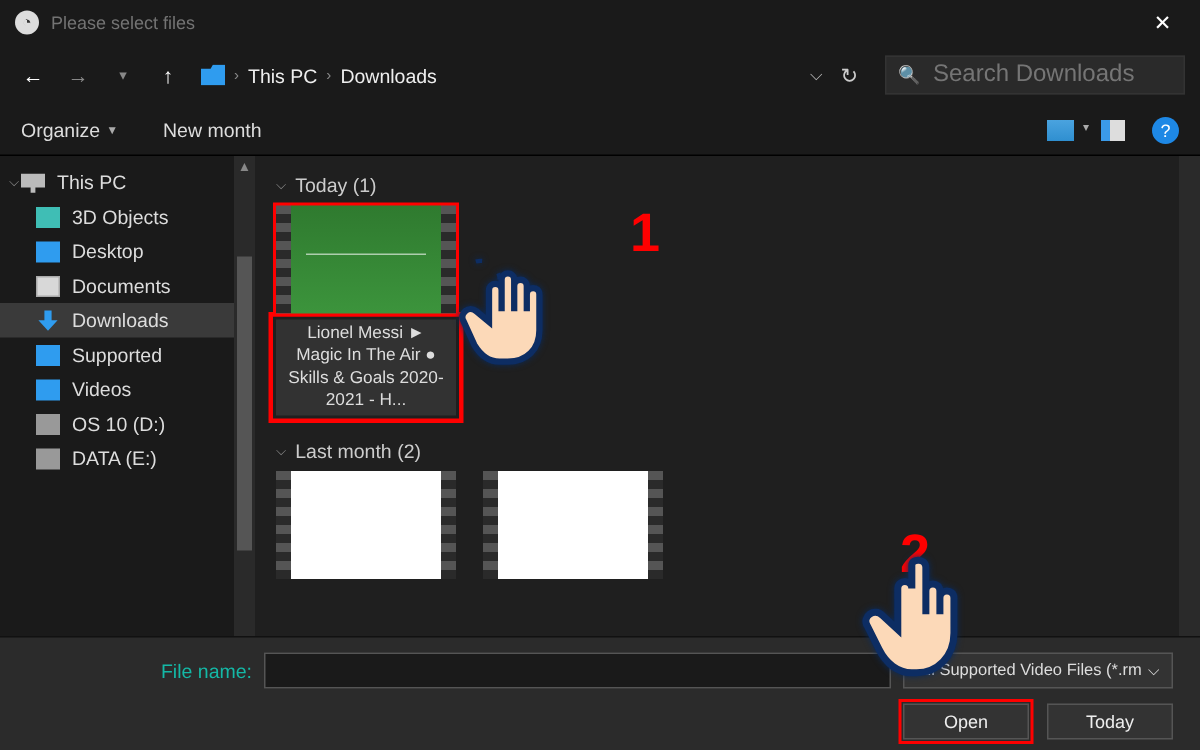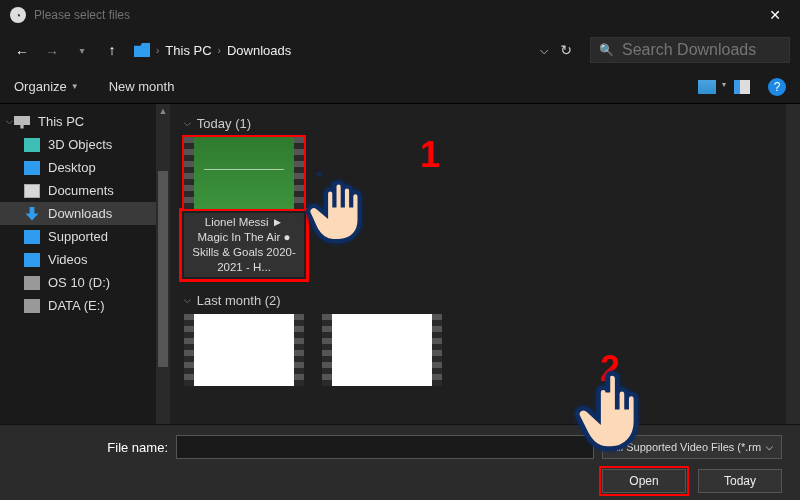--- a/index.html
+++ b/index.html
@@ -63,21 +63,21 @@
   .thumb-inner.pitch::after{content:""; position:absolute; left:10%; right:10%; top:45%; height:1px; background:rgba(255,255,255,.6);}
   .thumb-inner.doc{ background:#fff;}
   .file .cap { font-size:11.5px; color:#ddd; text-align:center; margin-top:4px; line-height:1.3; }
   .file.sel .frame { outline:3px solid #ff0000; outline-offset:-1px;}
   .file.sel .cap { background:rgba(80,80,80,.4); outline:3px solid #ff0000; outline-offset:2px; padding:2px 4px;}
   .ann-num { position:absolute; color:#ff0000; font-size:36px; font-weight:bold; font-family:Arial; }
   .cursor { position:absolute; width:70px; height:80px; }
   .cursor svg { width:100%; height:100%; filter:drop-shadow(0 0 2px #0a2a5a); }
   .footer { position:absolute; left:0; right:0; bottom:0; height:76px; background:#2b2b2b; border-top:1px solid #111; padding:10px 18px; display:flex; flex-direction:column; gap:10px; }
   .frow { display:flex; align-items:center; gap:8px; }
-  .frow .lbl { font-size:13px; color:#ffffff; width:150px; text-align:right; }
+  .frow .lbl { font-size:13px; color:#14b8a6; width:150px; text-align:right; }
   .fname { flex:1; height:24px; background:#1a1a1a; border:1px solid #555; color:#fff; padding:0 6px; font-size:12px; }
   .ftype { width:180px; height:24px; background:#333; border:1px solid #555; color:#ddd; font-size:11px; display:flex; align-items:center; justify-content:space-between; padding:0 8px; }
   .btns { display:flex; justify-content:flex-end; gap:12px; padding-right:0; }
   .btn { width:84px; height:24px; background:#333; border:1px solid #555; color:#eee; font-size:12px; display:flex; align-items:center; justify-content:center; }
   .btn.open { outline:2px solid #ff0000; outline-offset:1px;align-items:center; }
 </style>
 </head>
 <body>
 
 <div class="titlebar">

